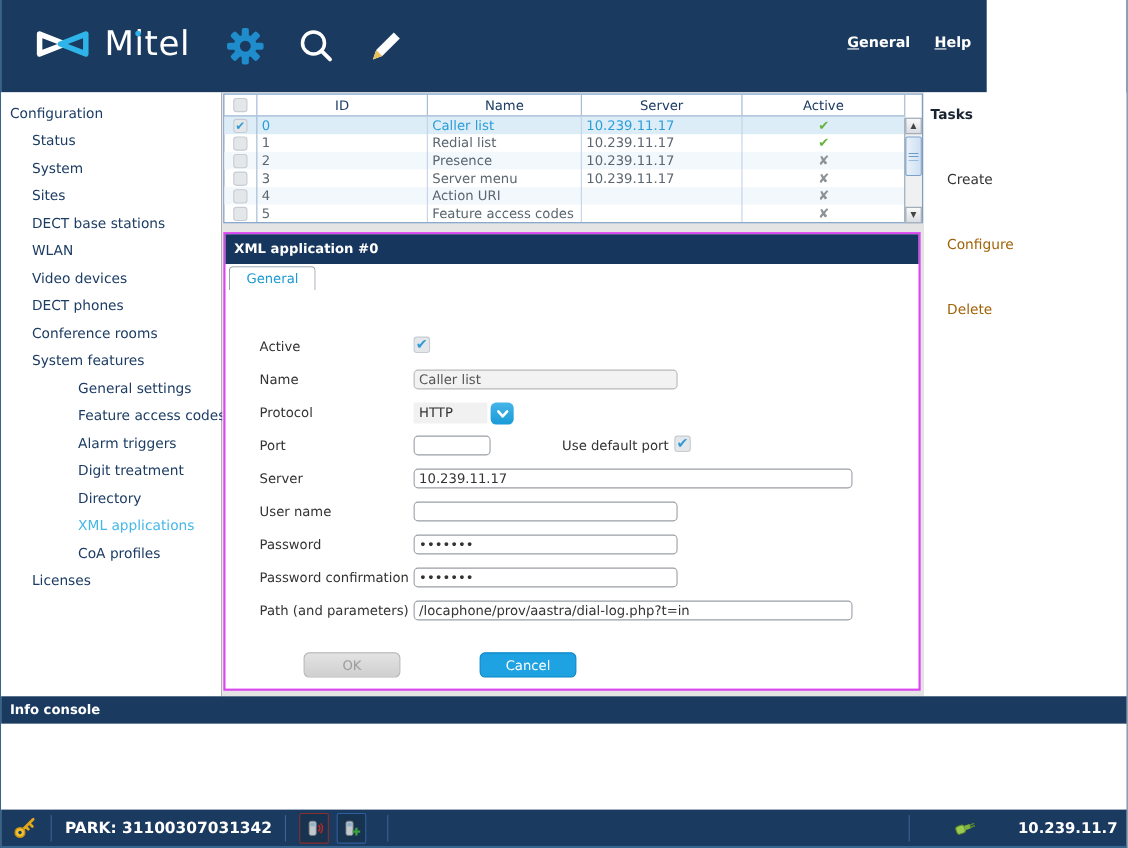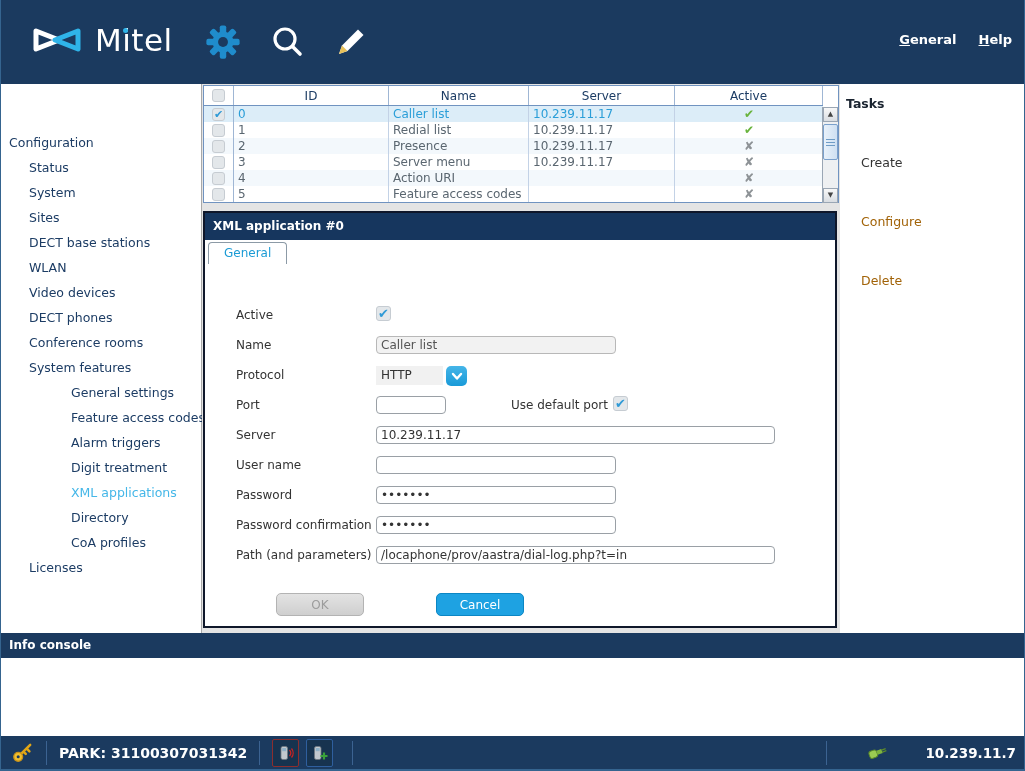--- a/index.html
+++ b/index.html
@@ -1,32 +1,32 @@
 <!DOCTYPE html>
 <html><head>
 <meta charset="utf-8">
 <style>
   * { margin:0; padding:0; box-sizing:border-box; }
   body { font-family:"DejaVu Sans","Liberation Sans",sans-serif; background:#333; }
   #app { position:relative; width:1025px; height:771px; background:#fff; overflow:hidden;
          border-left:1px solid #35648f; border-right:1px solid #35648f; }
 
   
-  .hdr { position:absolute; left:0; top:0; width:1025px; height:84px; background:#1b3a5f; }
+  .hdr { position:absolute; left:0; top:0; width:896px; height:84px; background:#1b3a5f; }
   .logo { position:absolute; left:28px; top:22px; display:flex; align-items:center; gap:10px; }
   .logo-text { position:relative; color:#fff; font-size:31px; letter-spacing:.5px; }
   .logo-text .i-dot { position:absolute; left:27.5px; top:5.5px; width:5.5px; height:5.5px; border-radius:50%; background:#2fb4e9; }
   .hdr-ico { position:absolute; top:22px; width:40px; height:40px; display:flex; align-items:center; justify-content:center; cursor:pointer; }
   .hdr-nav { position:absolute; right:14px; top:32px; color:#fff; font-size:13px; font-weight:bold; display:flex; gap:22px; }
   .hdr-nav span { cursor:pointer; }
 
   
   .sidebar { position:absolute; left:0; top:84px; width:201px; height:549px; background:#fff; border-right:1px solid #a9a9a9; padding-top:6px; }
   .nav-item { height:25px; line-height:25px; font-size:12.5px; color:#1c3c64; cursor:pointer; white-space:nowrap; }
-  .nav-item.lvl0 { padding-left:8px;margin-top:40px; }
+  .nav-item.lvl0 { padding-left:8px; }
   .nav-item.lvl1 { padding-left:28px; }
   .nav-item.lvl2 { padding-left:70px; }
   .nav-item.current { color:#45b7e8; }
 
   
   .content { position:absolute; left:201px; top:84px; width:638px; height:549px; background:#e4e4e4; }
 
   
   .tbl { position:absolute; left:1px; top:1px; width:636px; background:#fff; border:1px solid #7093c0; }
   .tblgrid { width:619px; }
@@ -48,21 +48,21 @@
   
   .sbar { position:absolute; right:0; top:21px; width:16px; height:96px; background:#eef0f2; border-left:1px solid #9aa6b4; }
   .sbtn { position:absolute; left:0; width:15px; height:15px; background:linear-gradient(#f8f8f8,#d9dde2); border:1px solid #9aa6b4;
           font-size:7px; text-align:center; line-height:13px; color:#444; cursor:pointer; }
   .sbtn.up { top:0; } .sbtn.dn { bottom:0; }
   .sthumb { position:absolute; left:0; top:17px; width:15px; height:36px; background:linear-gradient(90deg,#e8f1fa,#cfe0f2);
             border:1px solid #7aa0cc; border-radius:2px; cursor:grab; display:flex; align-items:center; justify-content:center; }
   .ridges { width:9px; height:7px; background:repeating-linear-gradient(to bottom,#6f9cc6 0 1px,transparent 1px 3px); }
 
   
-  .dlg { position:absolute; left:1px; top:127px; width:634px; height:417px; border:2px solid #0f172a; background:#fff; }
+  .dlg { position:absolute; left:1px; top:127px; width:634px; height:417px; border:2px solid #d946ef; background:#fff; }
   .dlg-title { height:27px; background:#16365e; color:#fff; font-size:12px; font-weight:bold; line-height:27px; padding-left:8px; }
   .dlg-body { position:relative; height:386px; }
   .tab { position:absolute; left:3px; top:2px; height:22px; padding:0 15px; background:#fff;
          border:1px solid #8c9aa6; border-bottom:none; border-radius:4px 4px 0 0;
          font-size:12px; line-height:20px; color:#1b9bd5; cursor:pointer; }
   .form { position:absolute; left:0; top:66px; width:100%; }
   .frow { display:flex; align-items:flex-start; height:30px; padding-left:31px; }
   .flabel { width:140px; font-size:12px; color:#333; line-height:14px; padding-top:2px; }
   .field { height:18px; font-size:12px; color:#333; padding:0 4px; border:1px solid #9aa0a6; border-radius:4px;
            font-family:"DejaVu Sans",sans-serif; background:#fff; }
@@ -159,22 +159,22 @@
     <div class="nav-item lvl1">DECT base stations</div>
     <div class="nav-item lvl1">WLAN</div>
     <div class="nav-item lvl1">Video devices</div>
     <div class="nav-item lvl1">DECT phones</div>
     <div class="nav-item lvl1">Conference rooms</div>
     <div class="nav-item lvl1">System features</div>
     <div class="nav-item lvl2">General settings</div>
     <div class="nav-item lvl2">Feature access codes</div>
     <div class="nav-item lvl2">Alarm triggers</div>
     <div class="nav-item lvl2">Digit treatment</div>
+    <div class="nav-item lvl2">Directory</div>
     <div class="nav-item lvl2 current">XML applications</div>
-    <div class="nav-item lvl2">Directory</div>
     <div class="nav-item lvl2">CoA profiles</div>
     <div class="nav-item lvl1">Licenses</div>
   </div>
 
   <div class="content">
 
     <div class="tbl">
       <div class="tblgrid">
         <div class="trow hd">
           <div class="tcell ck">

